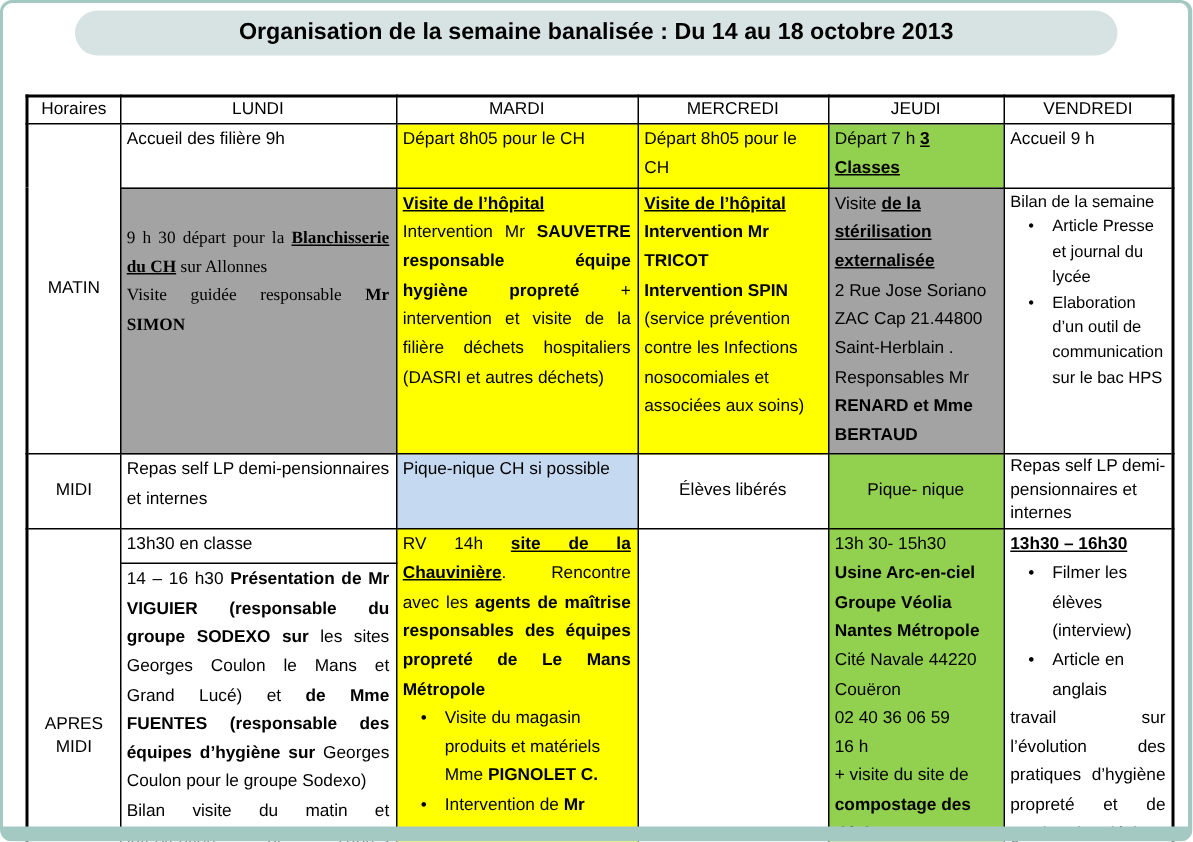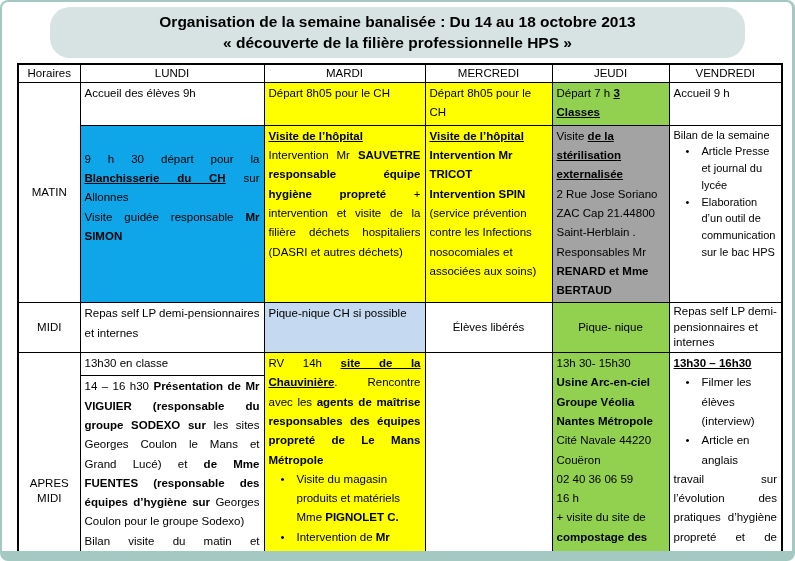--- a/index.html
+++ b/index.html
@@ -72,21 +72,20 @@
   .b { font-weight: bold; }
   .u { text-decoration: underline; }
 </style>
 </head>
 <body>
 
 <div class="frame" style="border-color: rgb(164, 200, 194);"></div>
 
 <div class="title-box" style="background-color: rgb(215, 227, 226); border-radius: 20px;">
   <div>Organisation  de la semaine banalisée : Du 14 au 18 octobre 2013</div>
-  <div>« découverte de la filière  professionnelle  HPS  »</div>
 </div>
 
 <table class="schedule">
   <colgroup>
     <col style="width:62px">
       <col style="width:184px">
       <col style="width:161px">
     <col style="width:127px">
       <col style="width:117px">
       <col style="width:113px">
@@ -96,37 +95,37 @@
     <th>Horaires</th>
     <th>LUNDI</th>
     <th>MARDI</th>
     <th>MERCREDI</th>
     <th>JEUDI</th>
     <th>VENDREDI</th>
   </tr>
   <tr style="height:18px">
     <td class="rowlabel" rowspan="2">MATIN</td>
     <td>
-          <div class="p"><span>Accueil des élèves 9h</span></div>
+          <div class="p"><span>Accueil des filière 9h</span></div>
         </td>
     <td style="background-color: rgb(255, 255, 0);">
           <div class="p"><span>Départ 8h05  pour le CH</span></div>
         </td>
     <td style="background-color: rgb(255, 255, 0);">
           <div class="p"><span>Départ 8h05  pour le CH</span></div>
         </td>
     <td style="background-color: rgb(146, 208, 80);">
           <div class="p"><span>Départ 7 h </span><span class="b u">3 Classes</span></div>
         </td>
     <td>
           <div class="p"><span>Accueil 9 h</span></div>
         </td>
   </tr>
   <tr style="height:141px">
-    <td class="justify padtop" style="background-color: #0ea5e9;">
+    <td class="justify padtop" style="background-color: #a3a3a3; font-family: Liberation Serif, serif;">
           <div class="p"><span>9 h 30 départ pour la </span><span class="b u">Blanchisserie du CH</span><span> sur Allonnes</span></div>
           <div class="p"><span>Visite guidée responsable </span><span class="b">Mr SIMON</span></div>
         </td>
     <td class="justify" style="background-color: rgb(255, 255, 0);">
           <div class="p"><span class="b u">Visite de l’hôpital</span></div>
           <div class="p"><span>Intervention Mr </span><span class="b">SAUVETRE</span><span> </span><span class="b">responsable équipe hygiène propreté</span><span> + intervention et visite de la filière déchets hospitaliers (DASRI et autres déchets)</span></div>
         </td>
     <td style="background-color: rgb(255, 255, 0);">
           <div class="p"><span class="b u">Visite de l’hôpital</span></div>
           <div class="p"><span class="b">Intervention Mr TRICOT</span></div>

